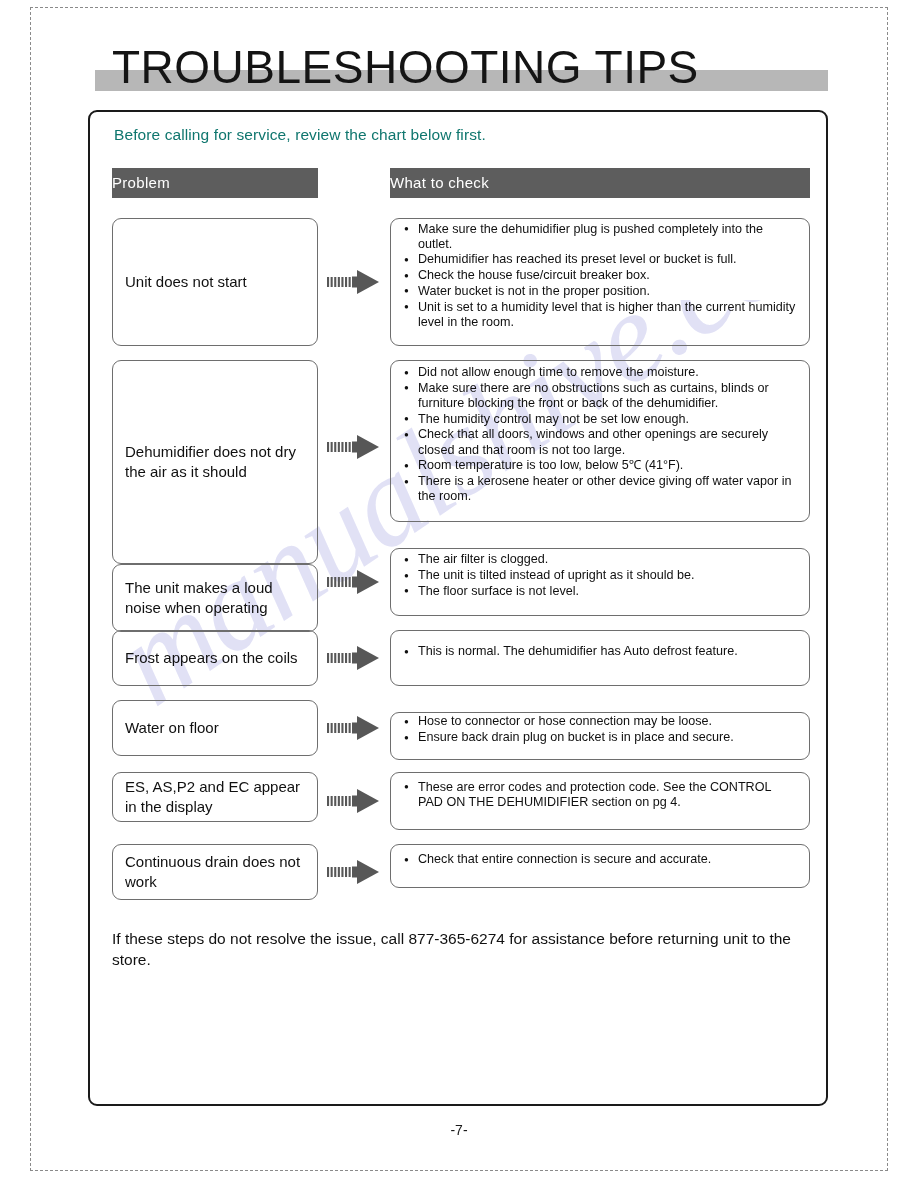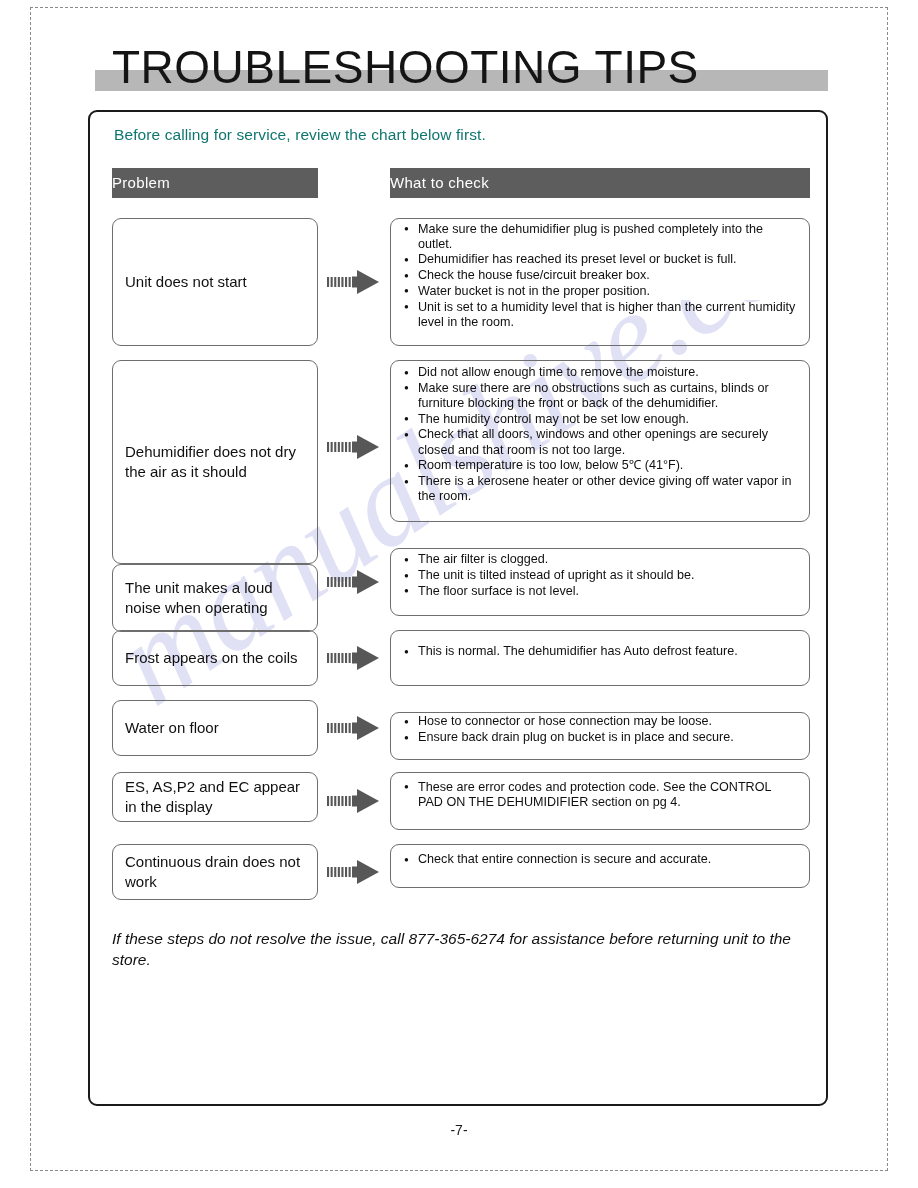--- a/index.html
+++ b/index.html
@@ -187,21 +187,20 @@
 
   
   #footer-note {
     position: absolute;
     left: 22px;
     top: 816px;
     width: 690px;
     font-size: 15.5px;
     line-height: 21px;
     color: #111;
-    font-style: italic;
   }
 
   
   #page-number {
     position: absolute;
     left: 0;
     top: 1122px;
     width: 918px;
     text-align: center;
     font-size: 14px;

